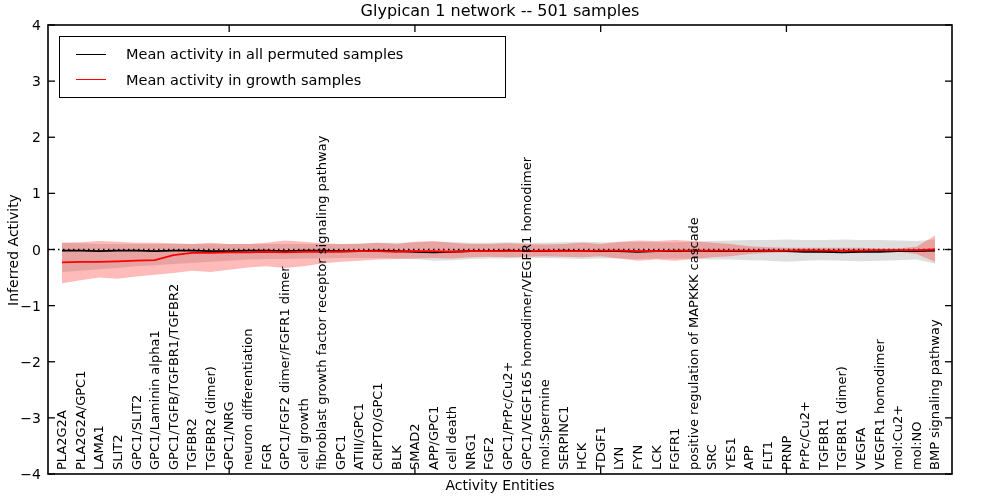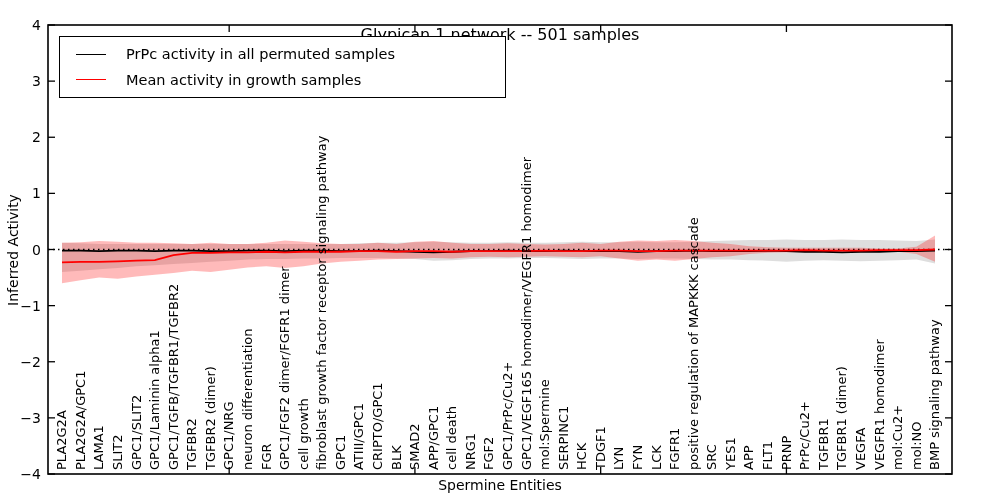--- a/index.html
+++ b/index.html
@@ -4,21 +4,21 @@
 <style>
   html,body{margin:0;padding:0;background:#ffffff;}
   .figure{
     position:relative;width:1000px;height:500px;background:#ffffff;
     font-family:"DejaVu Sans","Liberation Sans",sans-serif;color:#000;
     overflow:hidden;
   }
   .chart-svg{position:absolute;left:0;top:0;}
   .title{
     position:absolute;left:48px;top:1px;width:904px;text-align:center;
-    font-size:16px;line-height:20px;white-space:nowrap;margin-top:24px;
+    font-size:16px;line-height:20px;white-space:nowrap;
   }
   .ylabel{
     position:absolute;left:13px;top:250px;
     transform:translate(-50%,-50%) rotate(-90deg);
     font-size:14px;white-space:nowrap;
   }
   .xlabel{
     position:absolute;left:48px;top:477px;width:904px;text-align:center;
     font-size:14px;
   }
@@ -125,25 +125,25 @@
       <line x1="945" y1="417.875" x2="952" y2="417.875" stroke="#000" stroke-width="1.3"></line>
       <text x="41" y="422.875" text-anchor="end" font-size="14px" fill="#000" font-family="&quot;DejaVu Sans&quot;,&quot;Liberation Sans&quot;,sans-serif">−3</text>
       <line x1="48" y1="474" x2="55" y2="474" stroke="#000" stroke-width="1.3"></line>
       <line x1="945" y1="474" x2="952" y2="474" stroke="#000" stroke-width="1.3"></line>
       <text x="41" y="479" text-anchor="end" font-size="14px" fill="#000" font-family="&quot;DejaVu Sans&quot;,&quot;Liberation Sans&quot;,sans-serif">−4</text>
       <rect x="48" y="25" width="904" height="449" fill="none" stroke="#000" stroke-width="1.6"></rect>
     </svg>
 
   <div class="title">Glypican 1 network -- 501 samples</div>
   <div class="ylabel">Inferred Activity</div>
-  <div class="xlabel">Spermine Entities</div>
+  <div class="xlabel">Activity Entities</div>
 
   <div class="legend">
     <div class="legend-item">
       <span class="legend-swatch" style="border-top-color: rgb(0, 0, 0);"></span>
-      <span class="legend-label">PrPc activity in all permuted samples</span>
+      <span class="legend-label">Mean activity in all permuted samples</span>
     </div>
     <div class="legend-item">
       <span class="legend-swatch" style="border-top-color: rgb(255, 0, 0);"></span>
       <span class="legend-label">Mean activity in growth samples</span>
     </div>
   </div>
 </div>
 
 </body></html>

